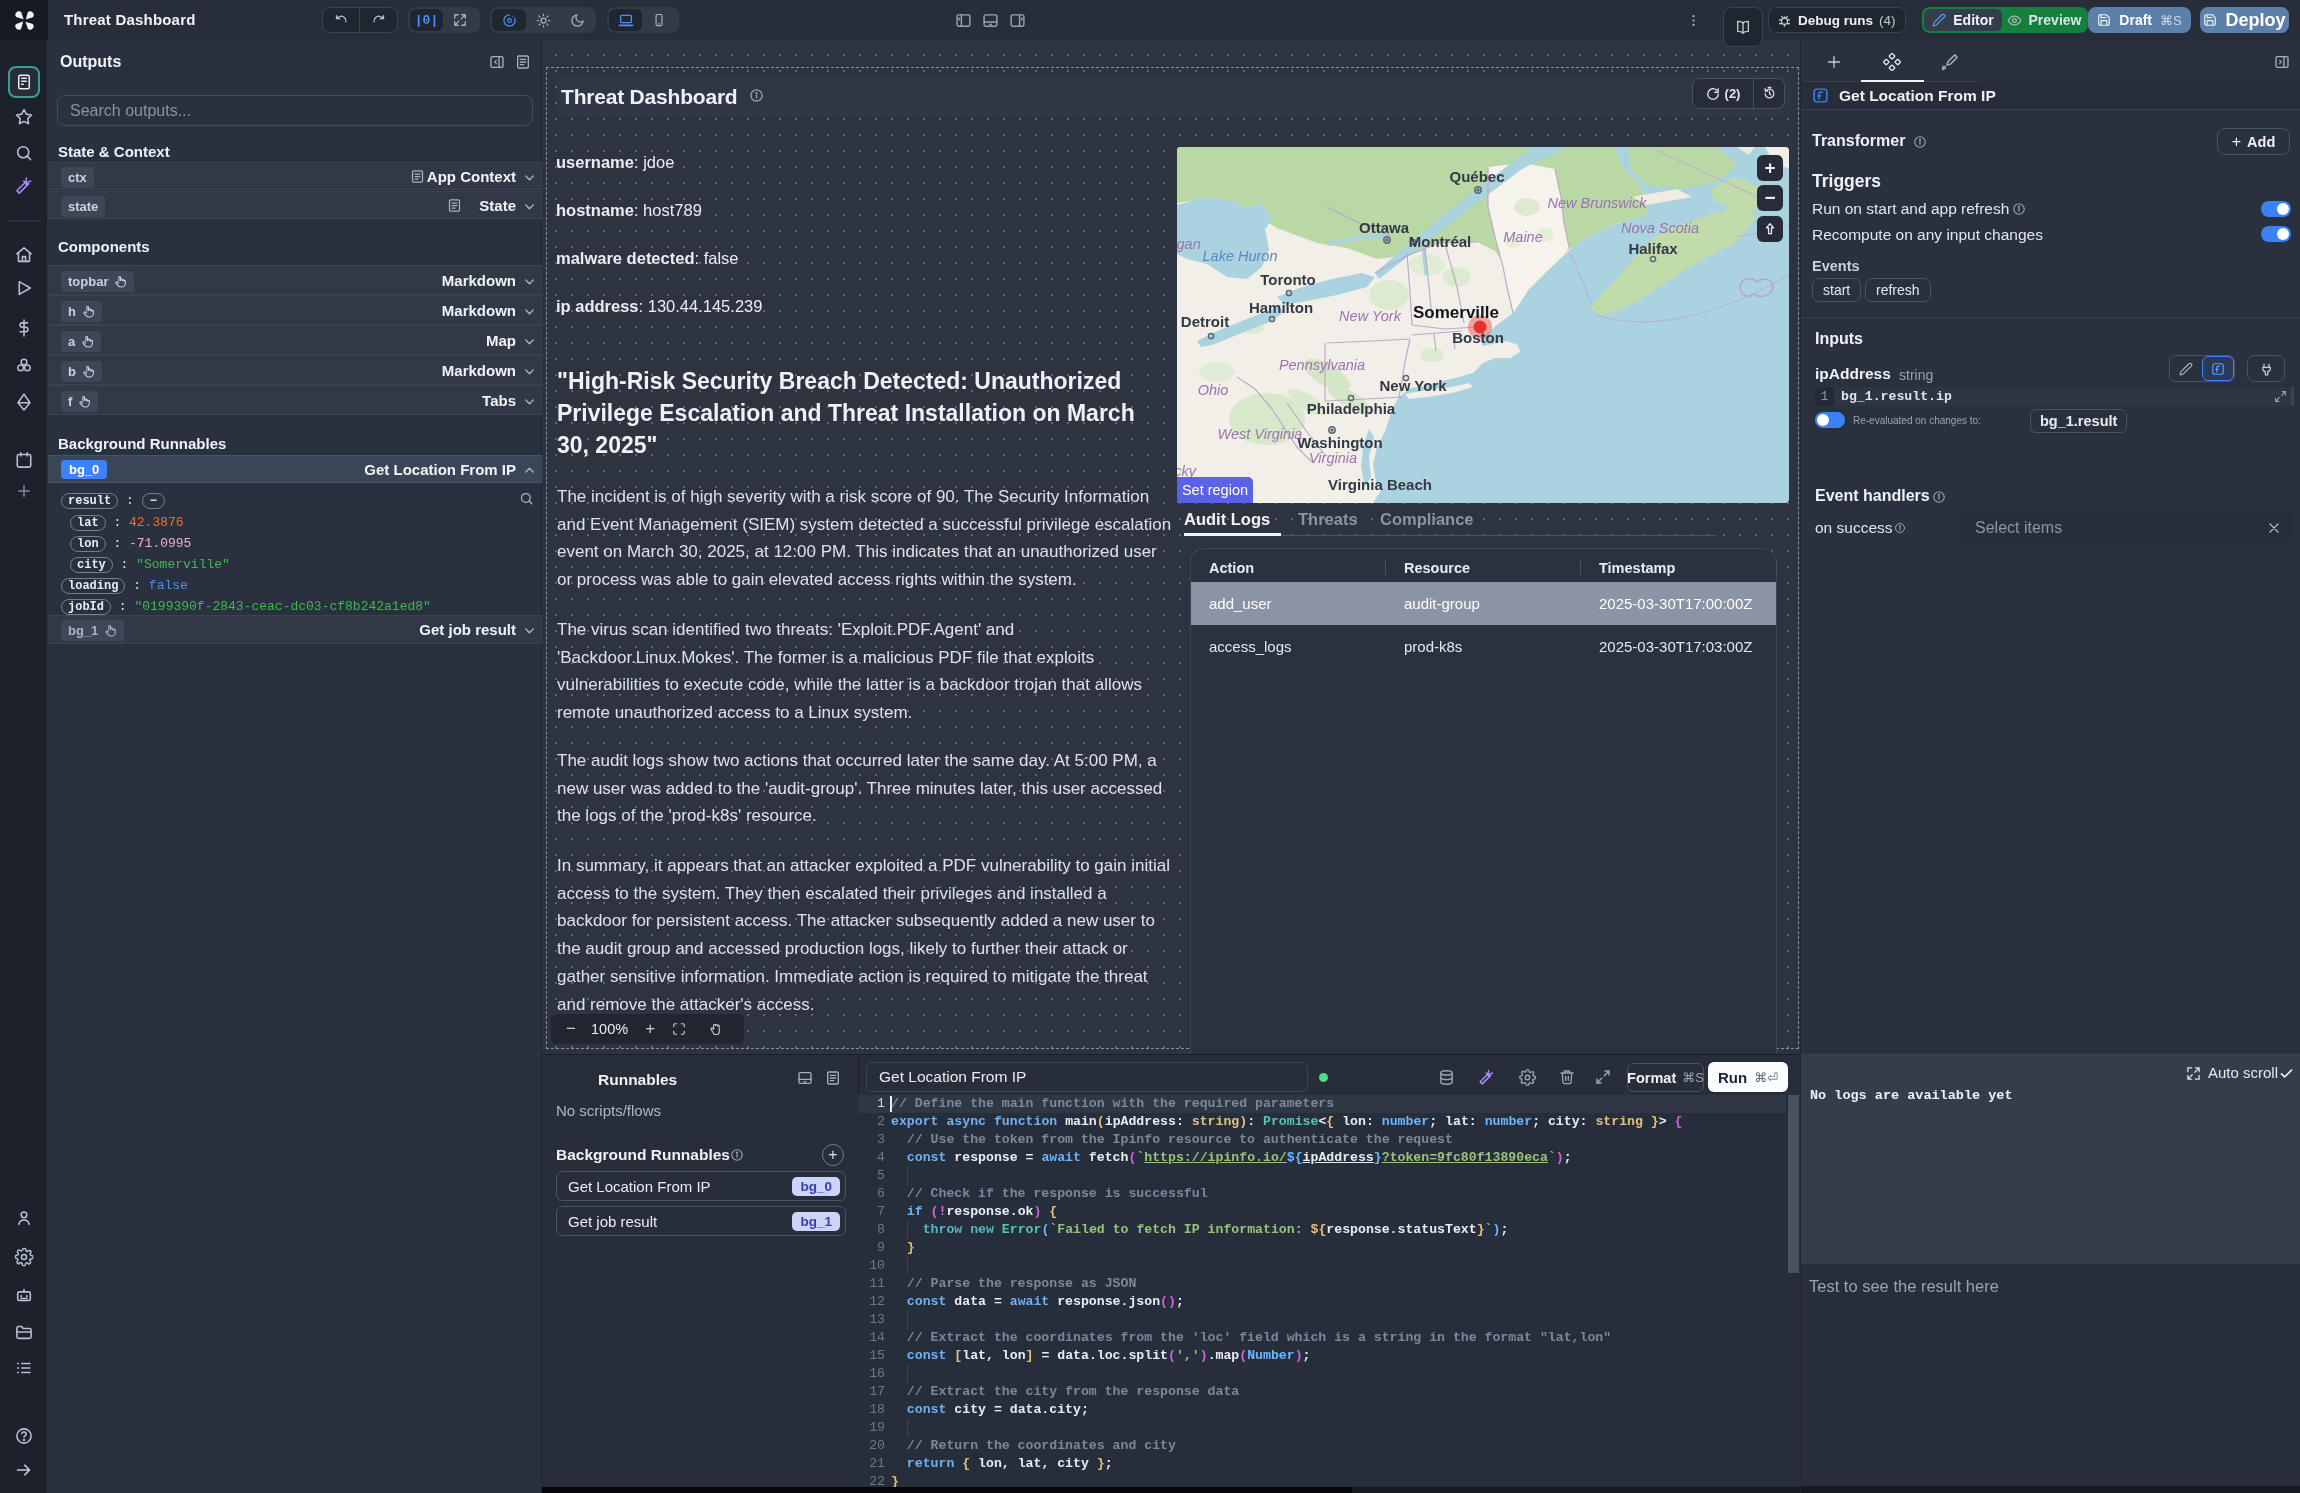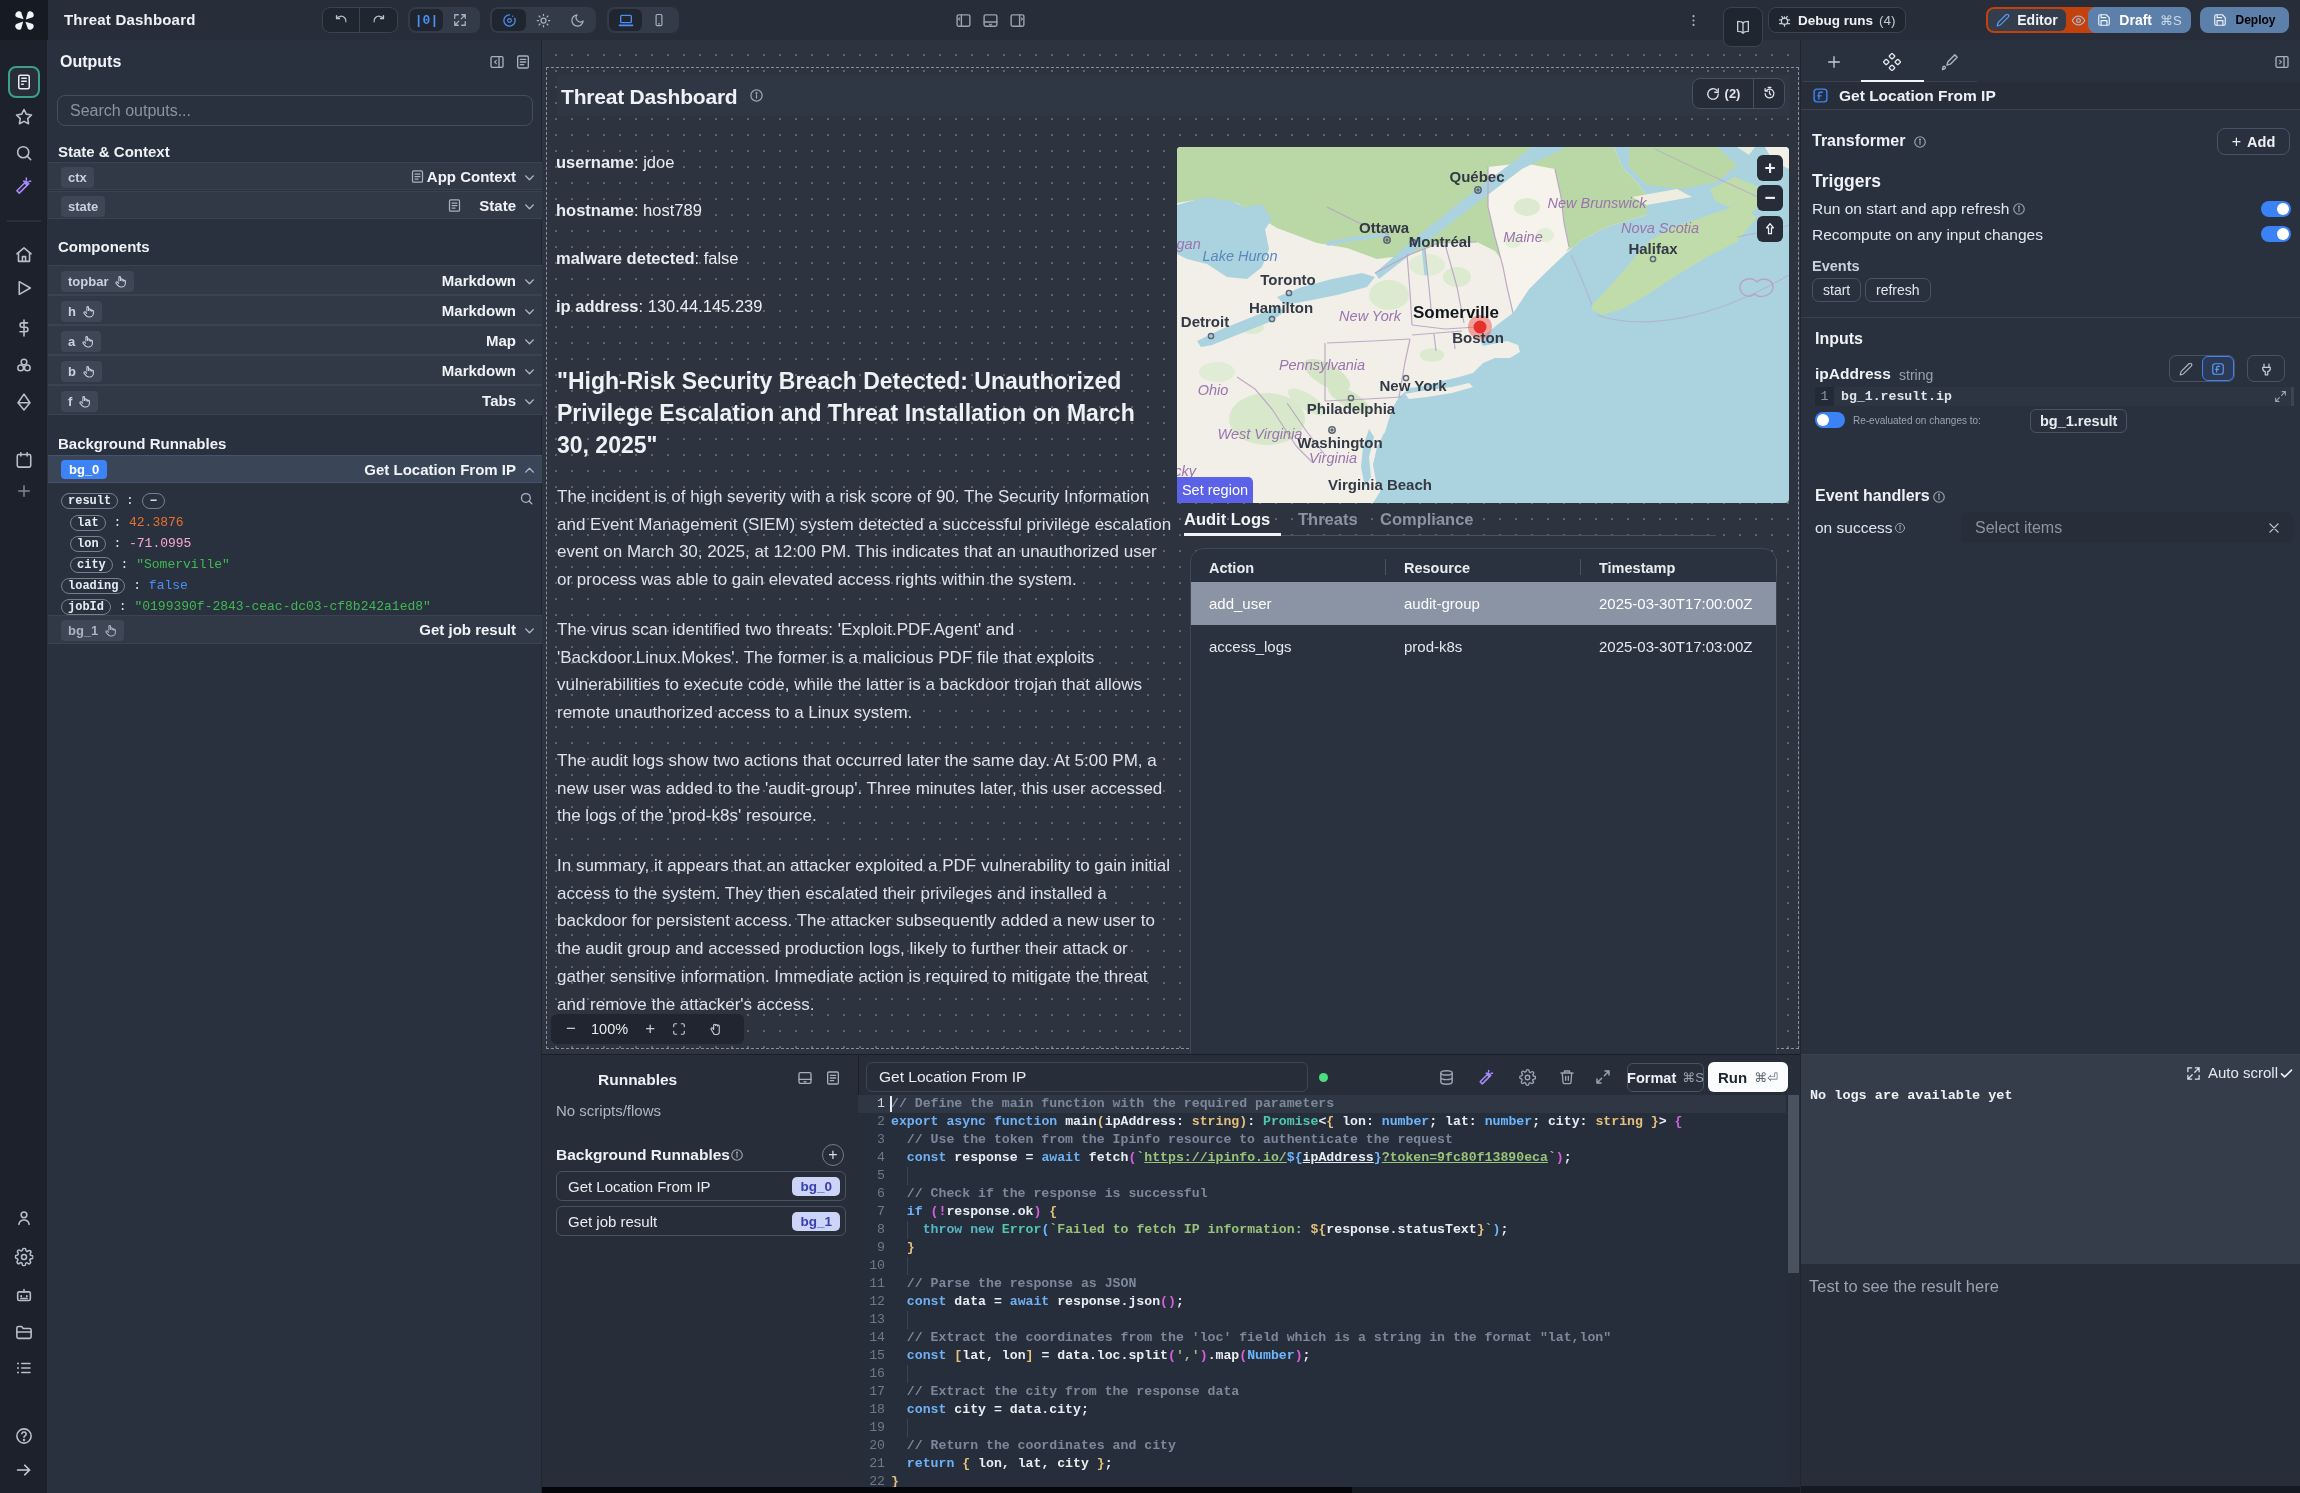--- a/index.html
+++ b/index.html
@@ -363,21 +363,21 @@
       </svg>
   </div>
   <div class="tbgroup tb-bordered" style="left:1768px; width:138px; padding:0 8px; gap:6px; white-space:nowrap;">
     <svg width="15" height="15" viewBox="0 0 24 24" fill="none" stroke="#c3cbd6" stroke-width="2" stroke-linecap="round">
         <circle cx="12" cy="13" r="5"></circle>
         <path d="M9 7.5 L7.5 5.5 M15 7.5 L16.5 5.5 M12 8 V6 M4 11h3M17 11h3M4 17h3.5M16.5 17H20M12 18v3"></path>
       </svg>
     <span style="color:#edf0f4; font-size:13.5px; font-weight:bold;">Debug runs</span>
     <span style="color:#c0c8d3; font-size:13.5px;">(4)</span>
   </div>
-  <div class="tbgroup" style="left:1986px; width:166px; background:#c2410c; padding:2px; border-radius:8px;">
+  <div class="tbgroup" style="left:1922px; width:166px; background:#15803d; padding:2px; border-radius:8px;">
     <div class="seg-active icbtn" style="width:78px; background:#343d4b; gap:7px;">
       <svg width="14" height="14" viewBox="0 0 24 24" fill="none" stroke="#5a9bf5" stroke-width="2" stroke-linecap="round" stroke-linejoin="round">
           <path d="M17 3a2.8 2.8 0 1 1 4 4L7.5 20.5 2 22l1.5-5.5z"></path>
         </svg>
       <span style="color:#f0f3f7; font-size:14px; font-weight:bold;">Editor</span>
     </div>
     <div class="icbtn" style="width:84px; gap:7px;">
       <svg width="15" height="15" viewBox="0 0 24 24" fill="none" stroke="#aab3c0" stroke-width="2">
           <path d="M2 12s3.5-7 10-7 10 7 10 7-3.5 7-10 7-10-7-10-7z"></path>
           <circle cx="12" cy="12" r="3"></circle>
@@ -391,21 +391,21 @@
         <path d="M17 21v-8H7v8M7 3v5h8"></path>
       </svg>
     <span style="color:#ffffff; font-size:14px; font-weight:bold;">Draft</span>
     <span style="color:#cdd9e8; font-size:13px;">⌘S</span>
   </div>
   <div class="tbgroup" style="left:2200px; width:89px; background:#5d80aa; border-radius:8px; justify-content:center; gap:8px;">
     <svg width="14" height="14" viewBox="0 0 24 24" fill="none" stroke="#eaf0f7" stroke-width="2" stroke-linecap="round" stroke-linejoin="round">
         <path d="M19 21H5a2 2 0 0 1-2-2V5a2 2 0 0 1 2-2h11l5 5v11a2 2 0 0 1-2 2z"></path>
         <path d="M17 21v-8H7v8M7 3v5h8"></path>
       </svg>
-    <span style="color:#000000; font-size:12px; font-weight:bold;">Deploy</span>
+    <span style="color:#ffffff; font-size:18px; font-weight:bold;">Deploy</span>
   </div>
 </div>
 <div id="rail">
   <div class="rail-ic" style="top:42px;">
     <div style="width:32px;height:32px;border:2px solid #3d9e8c;border-radius:8px;background:#272e3a;display:flex;align-items:center;justify-content:center;">
       <svg width="18" height="18" viewBox="0 0 24 24" fill="none" stroke="#e8ecf1" stroke-width="2" stroke-linecap="round">
           <rect x="5" y="3" width="14" height="18" rx="2"></rect>
           <path d="M9 7h6M9 11h6M9 15h2"></path>
         </svg>
     </div>

